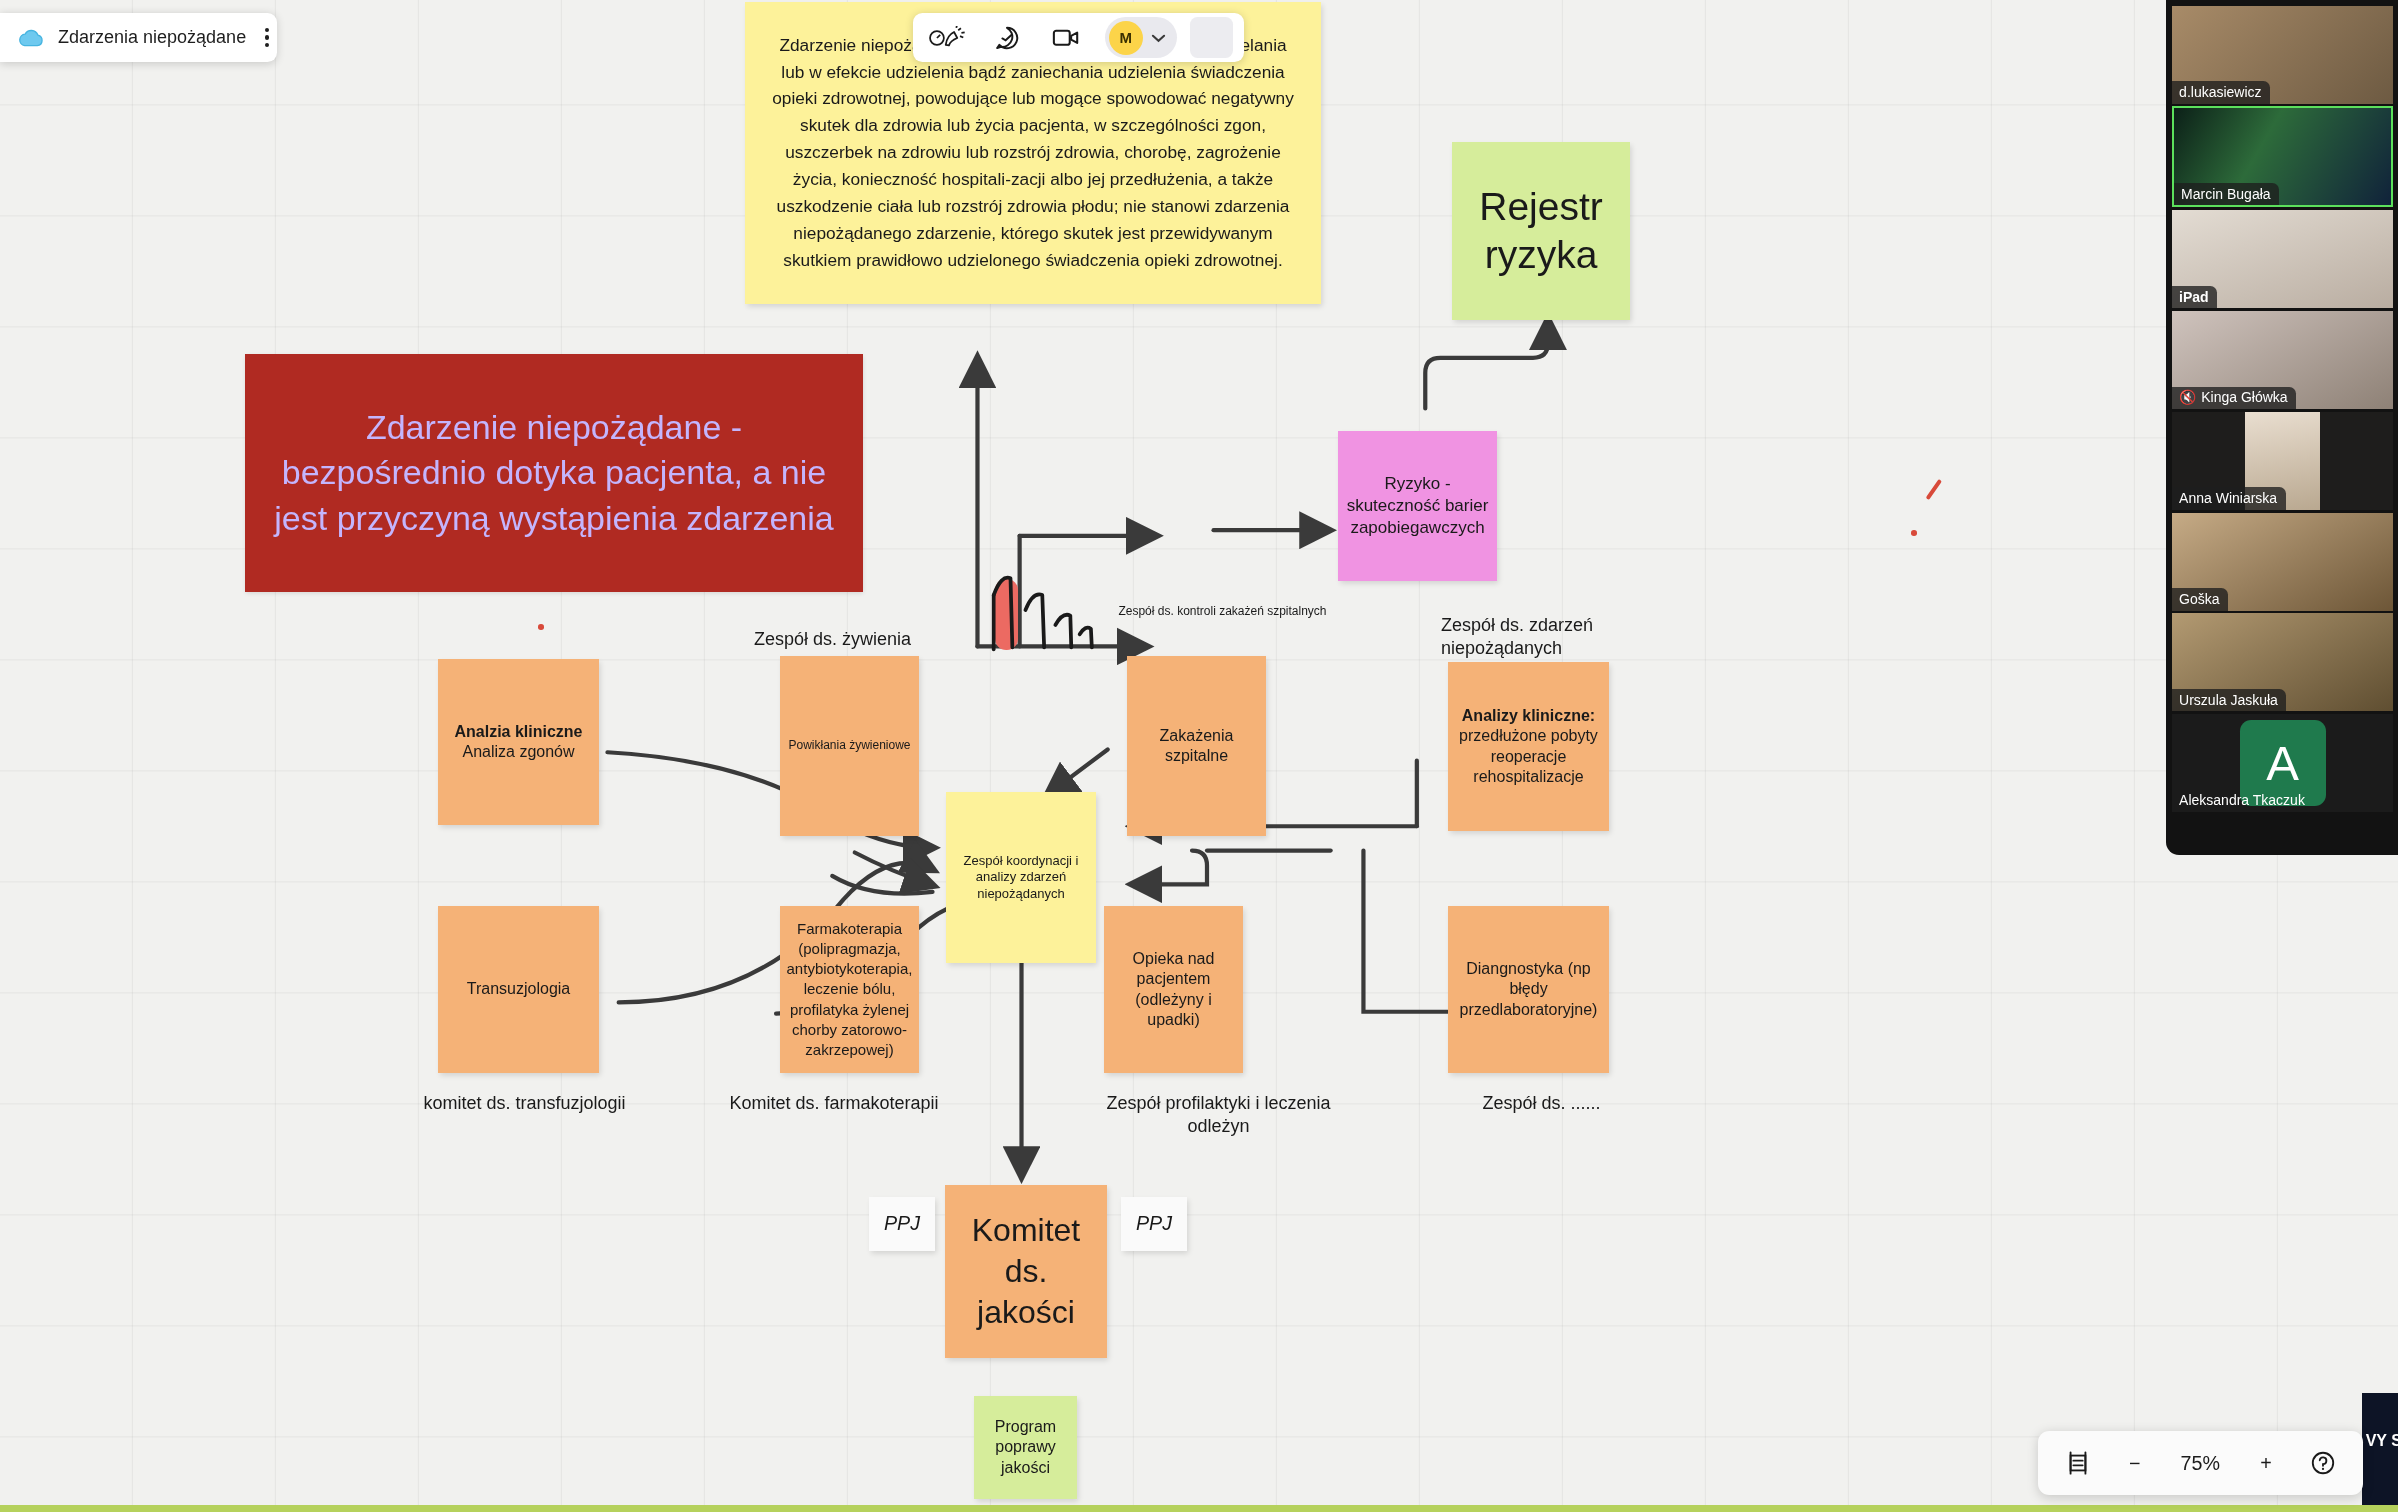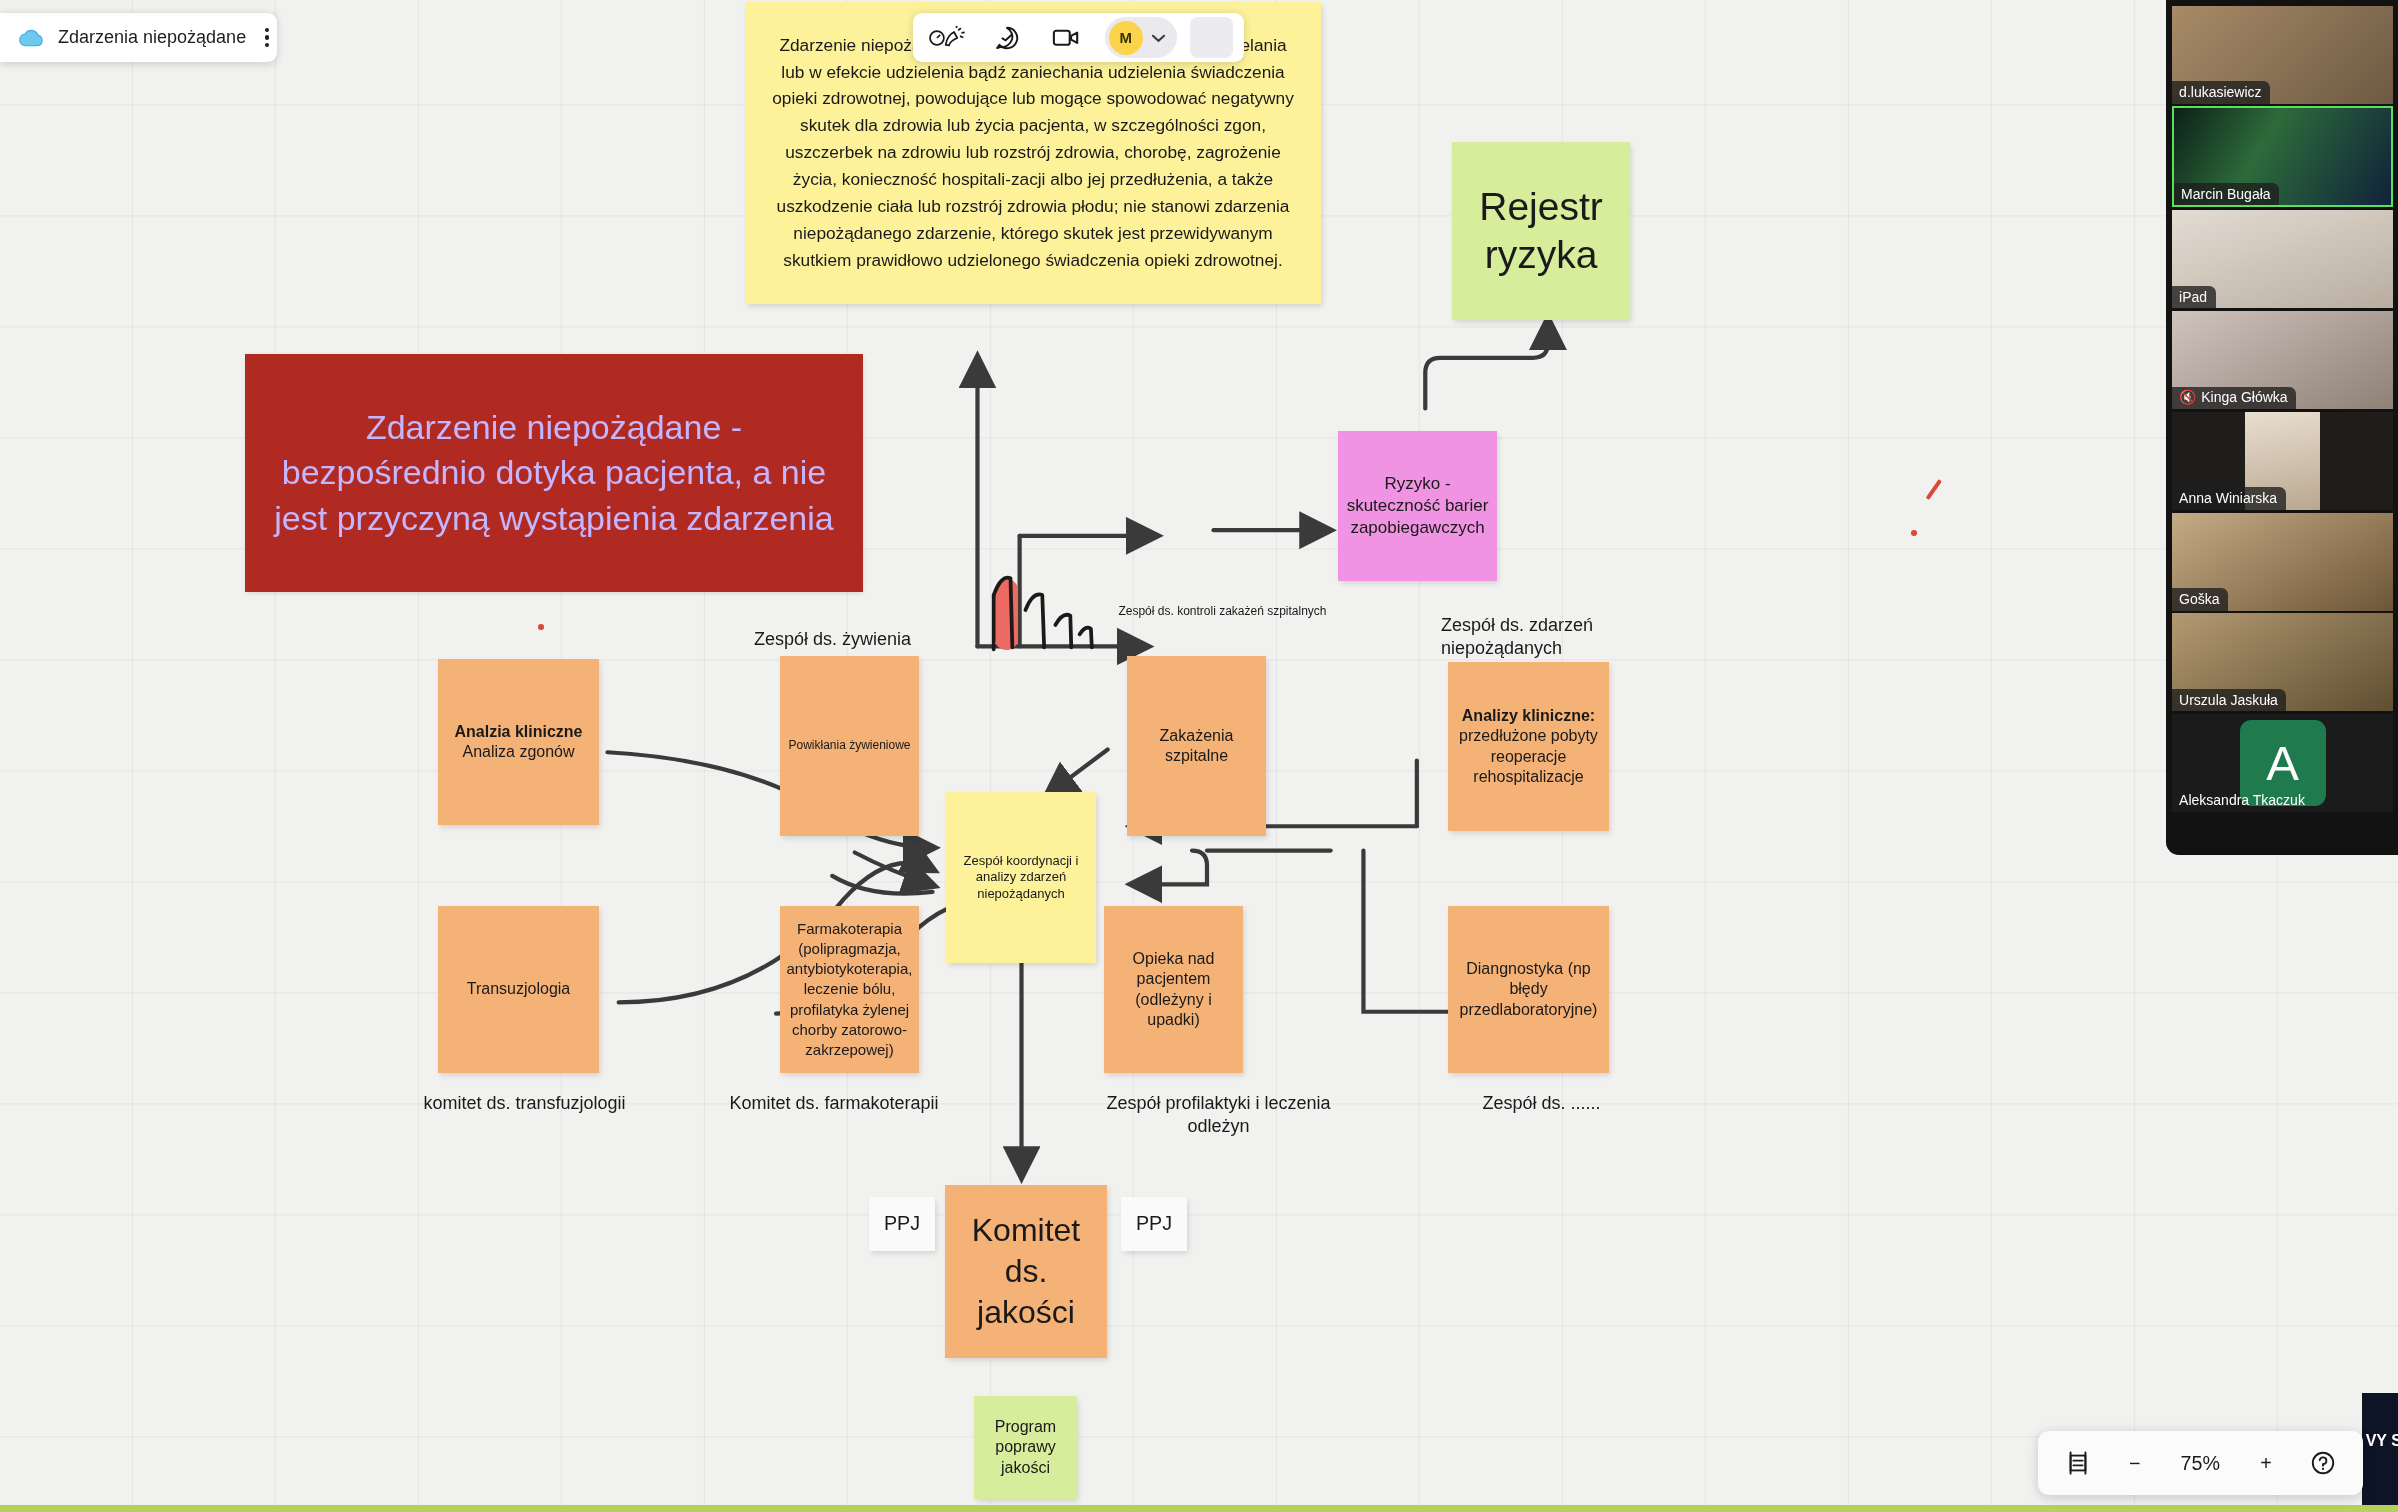--- a/index.html
+++ b/index.html
@@ -20,21 +20,21 @@
   #arrows { position:absolute; inset:0; pointer-events:none; }
 
   
   .node { position:absolute; display:flex; align-items:center; justify-content:center;
           text-align:center; color:#1a1a1a; line-height:1.28; }
   .sticky { box-shadow:1.9px 2.8px 5.6px rgba(0,0,0,.13); }
   .orange { background:#f5b277; }
   .yellow { background:#fdf29a; }
   .lime   { background:#d6ed9b; }
   .pink   { background:#f093e2; }
-  .white  { background:#fafafa; }
+  .white  { background:#fafafa;font-style:italic; }
   .red    { background:#b02a22; color:#c4b5fd; }
 
   .node .inner { padding:3.7px 7.5px; width:100%; }
   .lbl { position:absolute; color:#1a1a1a; text-align:center; line-height:1.3; }
 
   
   #title-chip {
     position:absolute; left:0; top:13px; width:277px; height:49px;
     background:#fff; border-radius:0 9.4px 9.4px 0; box-shadow:0 1.9px 8.4px rgba(0,0,0,.16);
     display:flex; align-items:center; padding:0 15px 0 17px; gap:13px;
@@ -279,21 +279,21 @@
       <span>d.lukasiewicz</span>
     </div>
   </div>
 
   <div class="vtile active" style="background:linear-gradient(120deg,#0c2018,#2d6b3a 40%,#10223a);">
     <div class="vname">
       <span>Marcin Bugała</span>
     </div>
   </div>
 
-  <div class="vtile" style="background:linear-gradient(160deg,#e3dcd3,#b9ada1);">
+  <div class="vtile" style="background:linear-gradient(160deg,#e3dcd3,#b9ada1);font-weight:bold;">
     <div class="vname">
       <span>iPad</span>
     </div>
   </div>
 
   <div class="vtile" style="background:linear-gradient(150deg,#cfc3bd,#8e8176);">
     <div class="vname">
       <span class="mute">🔇</span>
       <span>Kinga Główka</span>
     </div>

